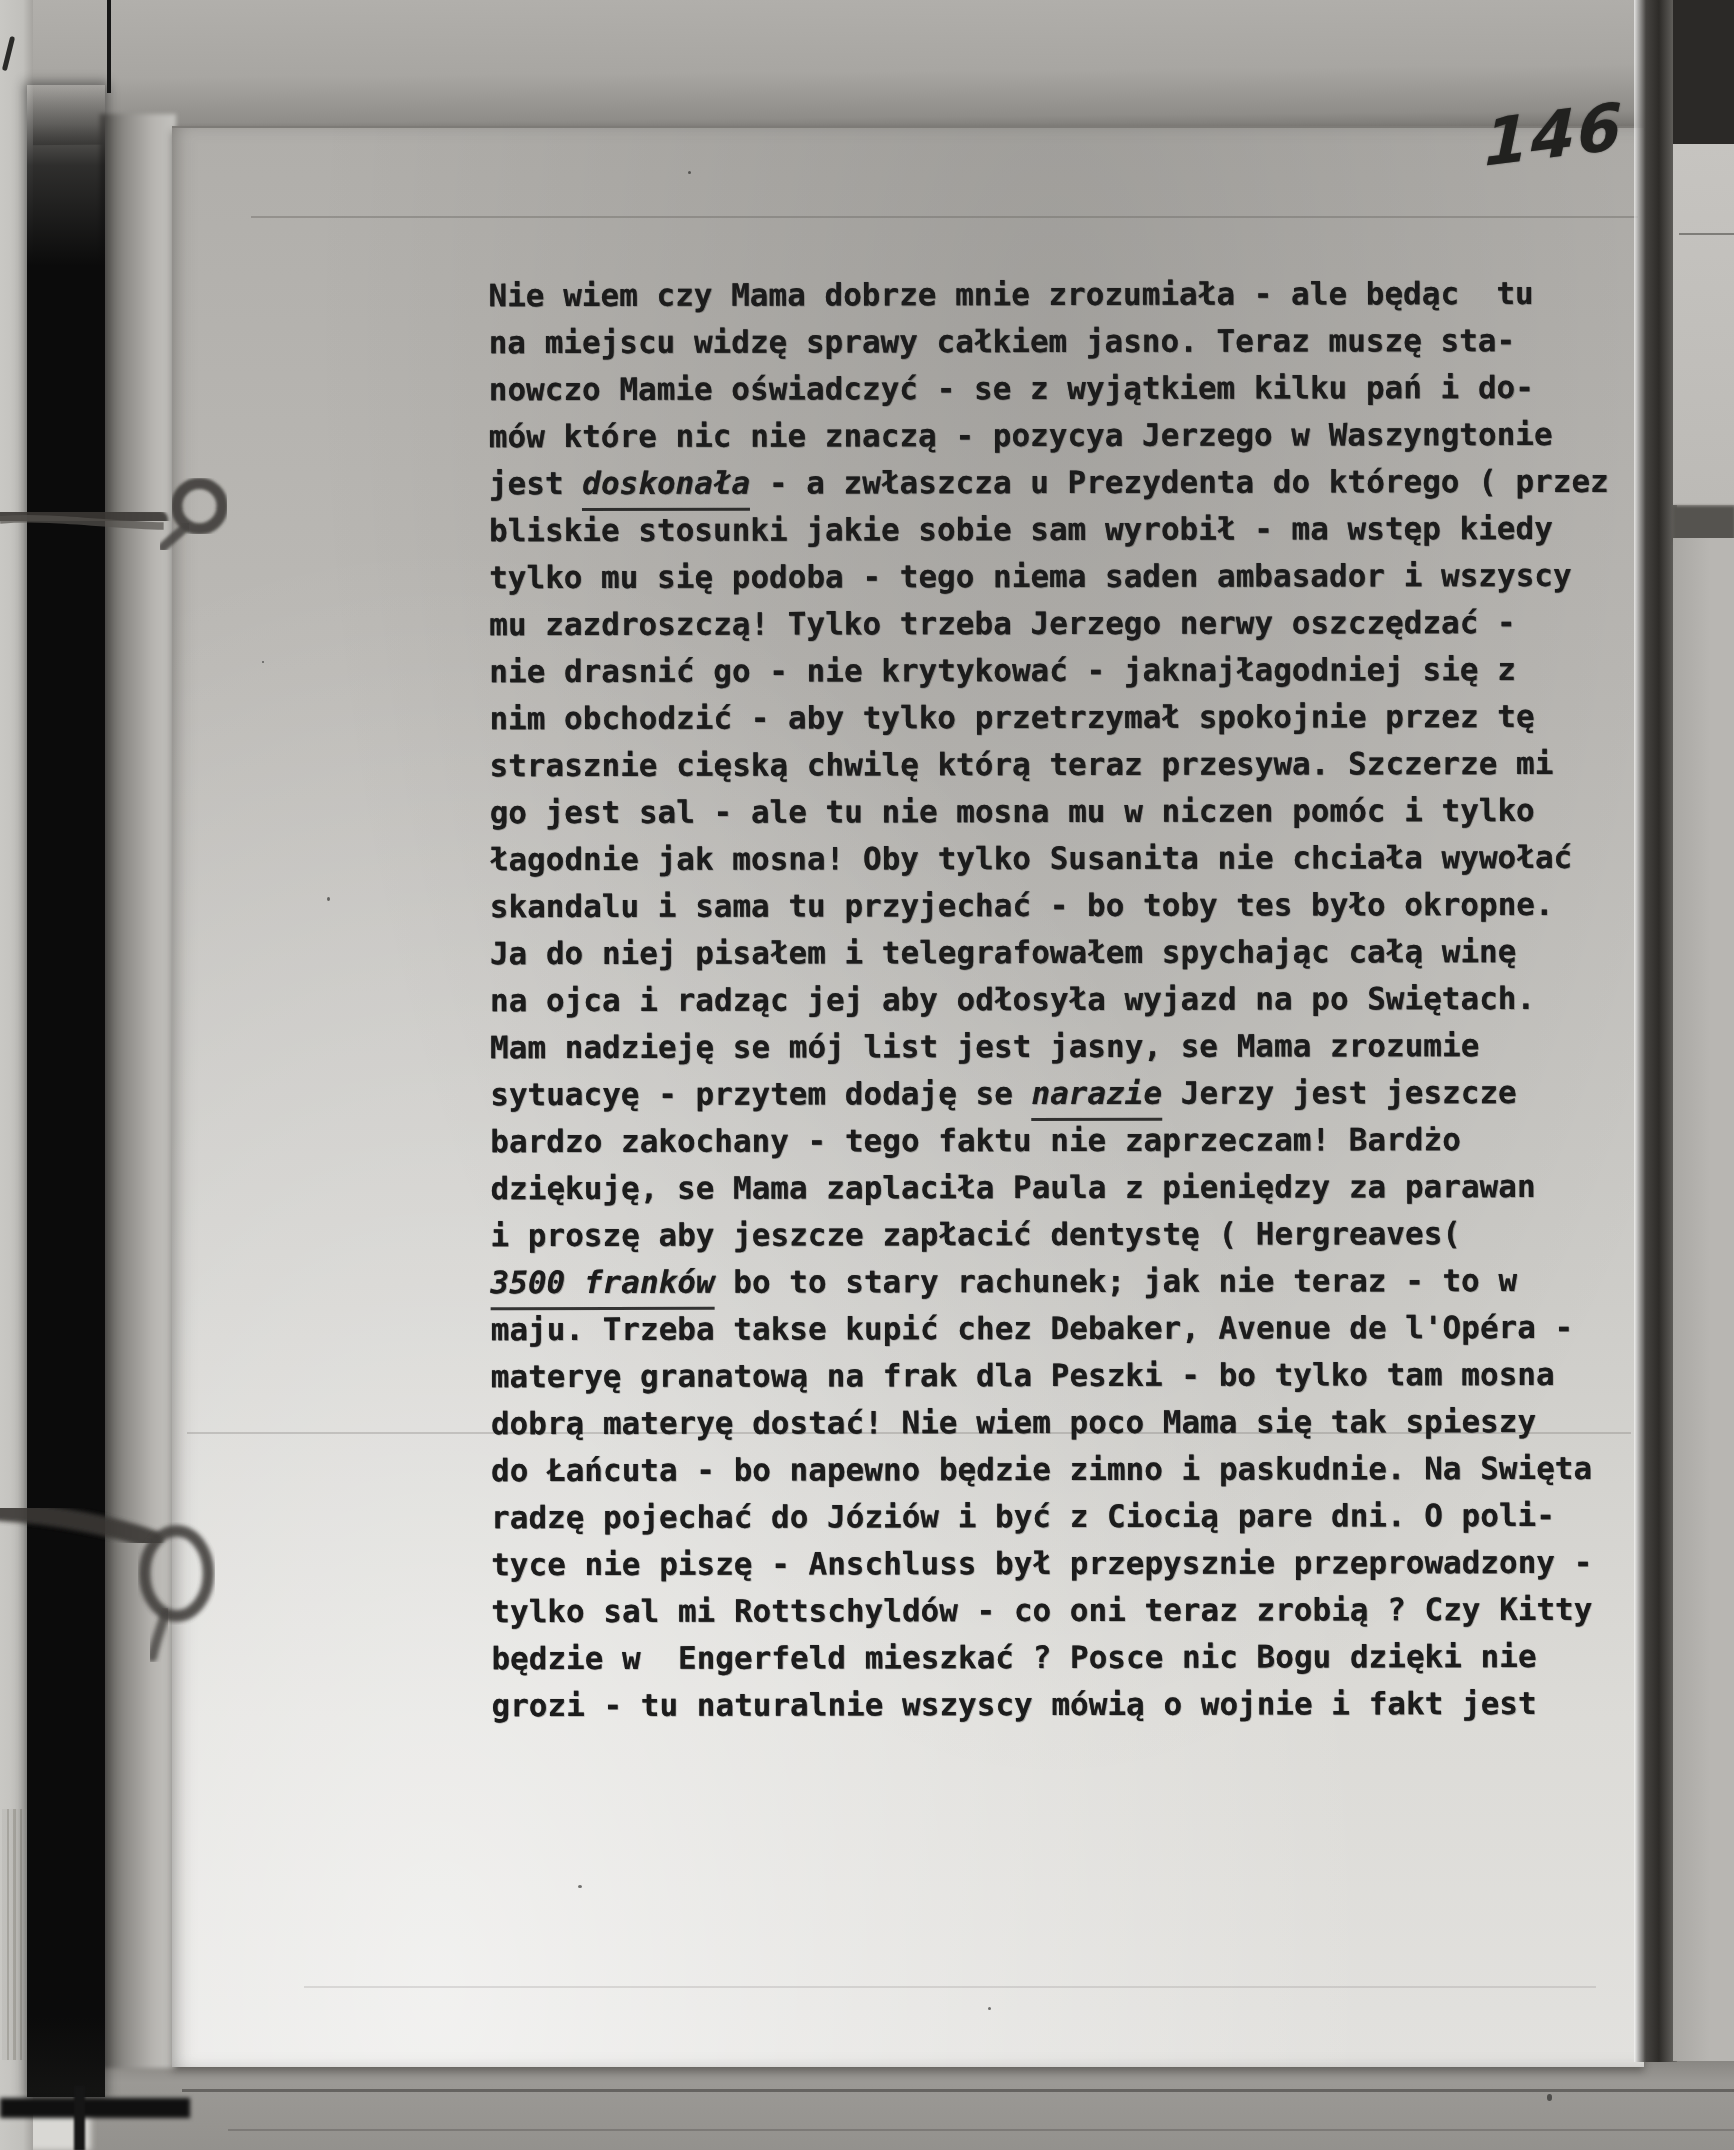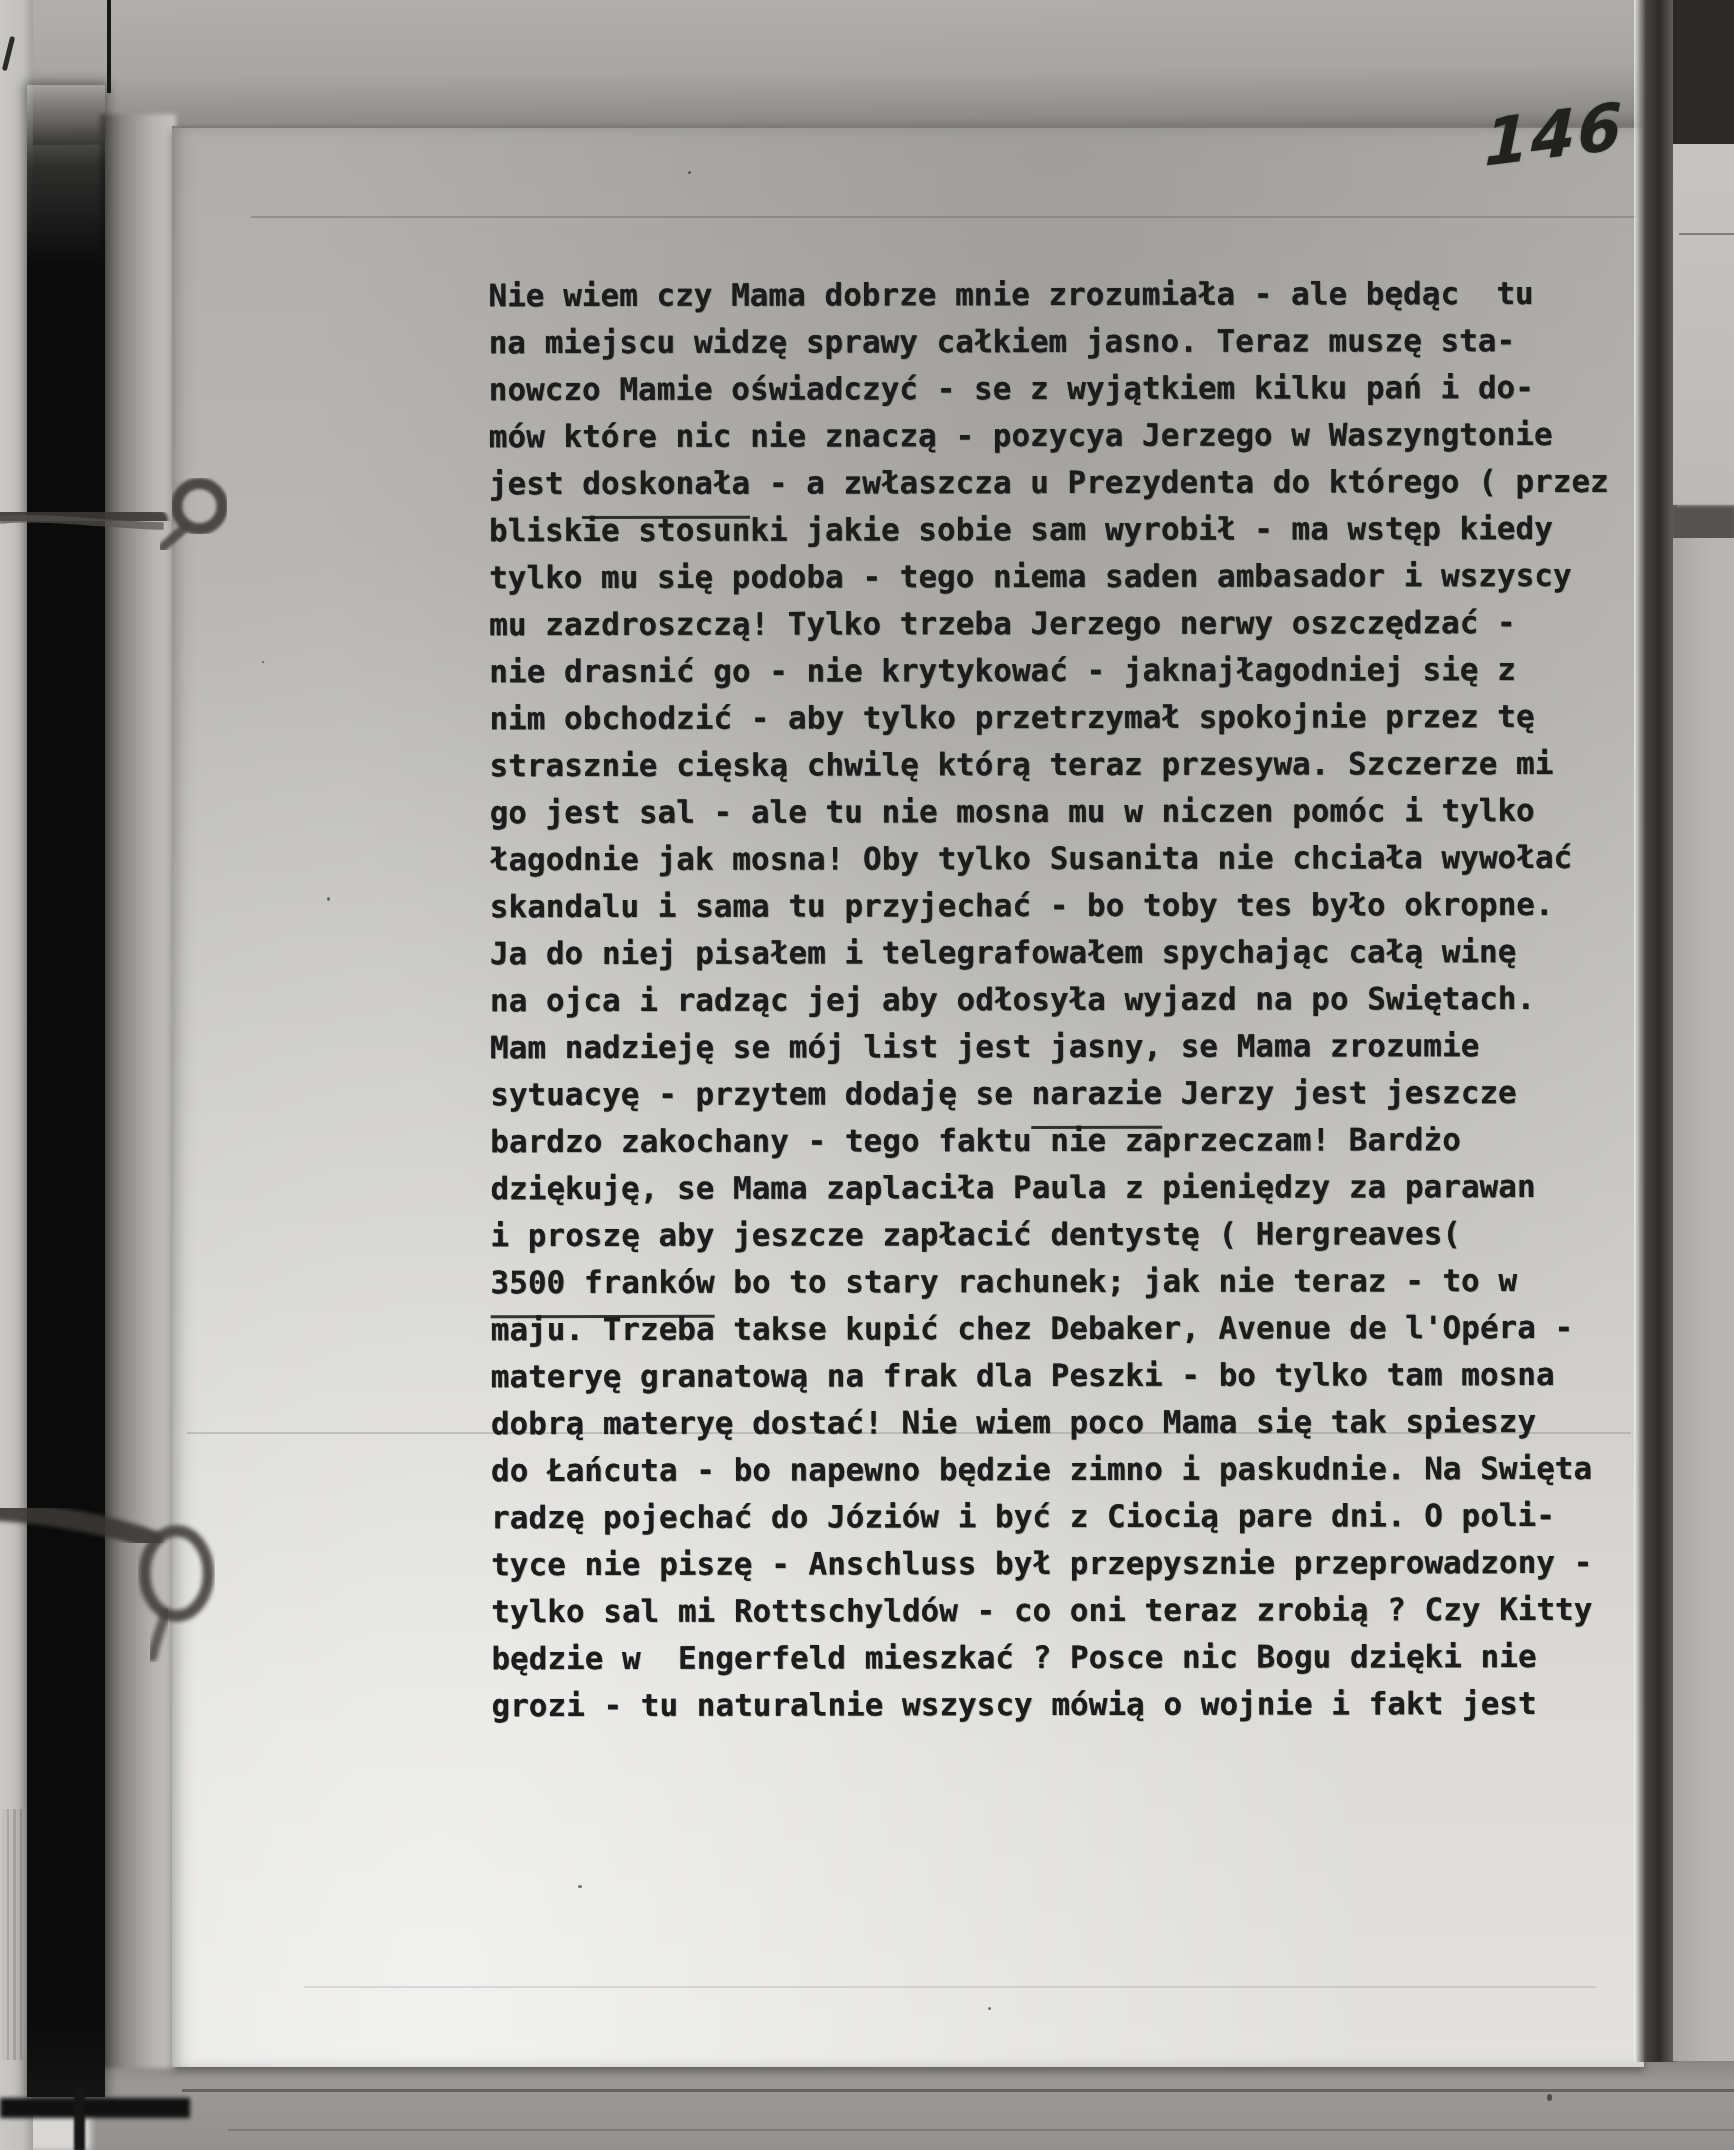--- a/index.html
+++ b/index.html
@@ -105,21 +105,21 @@
   
   .letter{
     position:absolute;left:490px;top:271px;width:1163px;
     font-family:"DejaVu Sans Mono","Liberation Mono",monospace;
     font-weight:700;font-size:31px;line-height:47px;
     color:#1c1c1c;white-space:pre;
     text-shadow:0 0 0.8px rgba(10,10,10,.6),0.8px 0.8px 0 rgba(10,10,10,.22);
     transform:rotate(-0.12deg);
   }
   .letter .line{height:47px;}
-  .letter .u{border-bottom:3.8px solid rgba(22,22,22,.85);padding-bottom:15px;}
+  .letter .u{border-bottom:3.8px solid rgba(22,22,22,.85);padding-bottom:7px;font-style:italic;}
 </style>
 </head>
 <body>
 
 <div class="scan">
 
   <div class="underlay-top"></div>
   <div class="underlay-bottom"></div>
   <div class="streak s1"></div>
   <div class="streak s2"></div>

